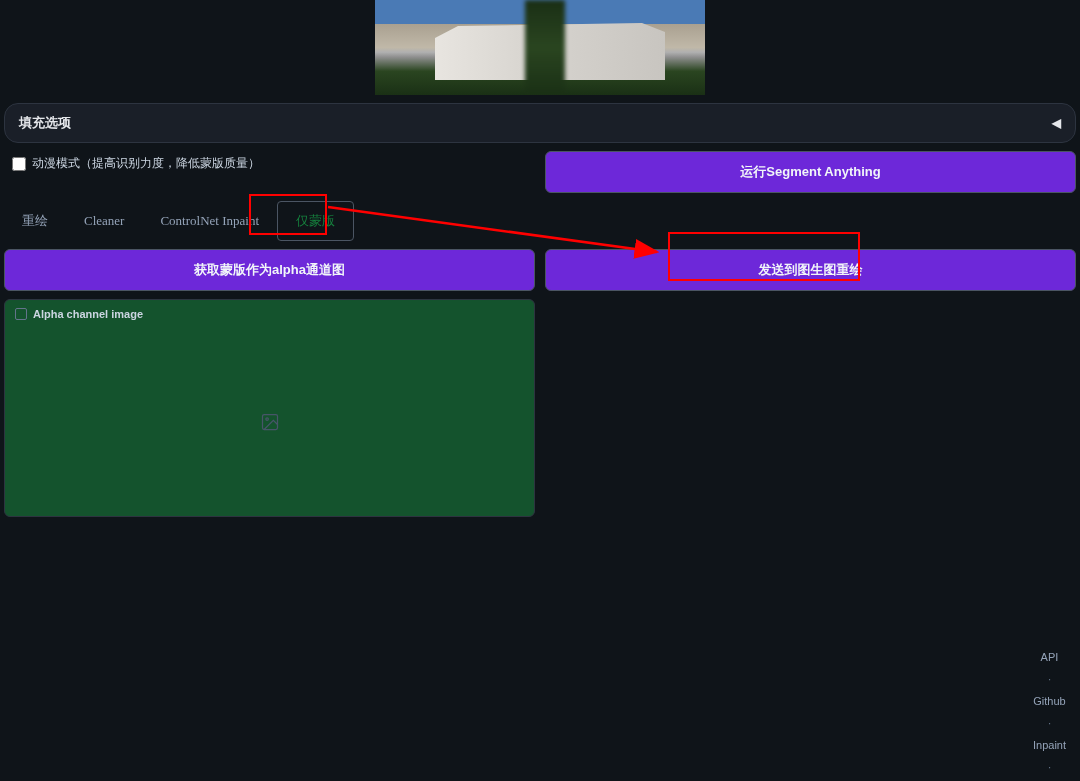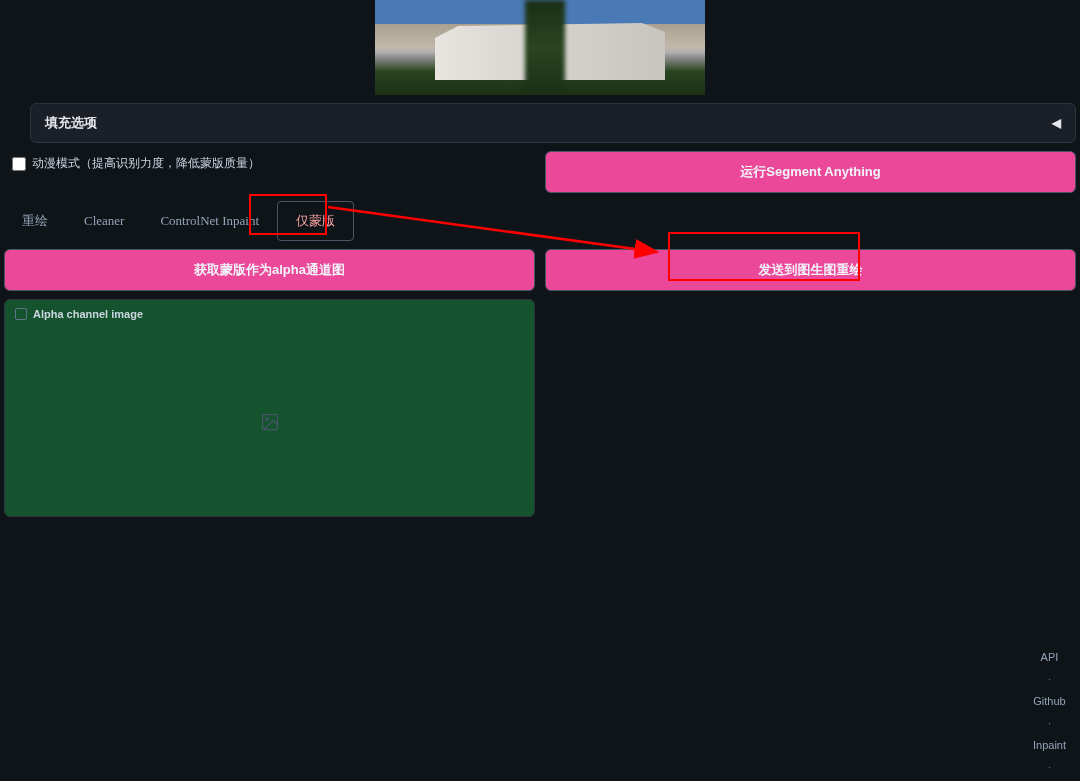--- a/index.html
+++ b/index.html
@@ -44,23 +44,22 @@
       top: 0;
       width: 40px;
       height: 95px;
       background: linear-gradient(180deg, #1a2f15 0%, #2a4520 50%, #1a3015 100%);
       filter: blur(2px);
     }
 
     .panel {
       background: #1a1f28;
       border: 1px solid #2d3440;
-      border-radius: 6px;
+      border-radius: 14px;
       margin-top: 8px;
-      margin-left: 26px;
     }
 
     .fill-options {
       display: flex;
       align-items: center;
       justify-content: space-between;
       padding: 10px 14px;
       font-weight: 600;
     }
     .fill-options .triangle {
@@ -85,21 +84,21 @@
       padding: 4px 8px;
       color: #cbd5e1;
     }
     .checkbox-row input[type="checkbox"] {
       width: 14px;
       height: 14px;
       accent-color: #3b82f6;
     }
 
     .big-btn {
-      background: #ec4899;
+      background: #6d28d9;
       border: 1px solid #4b5563;
       border-radius: 6px;
       padding: 11px;
       text-align: center;
       font-weight: 700;
       font-size: 13px;
       cursor: pointer;
       color: #f1f5f9;
     }
 
@@ -113,21 +112,21 @@
     }
     .tab {
       padding: 10px 18px;
       color: #94a3b8;
       font-size: 13px;
       cursor: pointer;
     }
     .tab.active {
       border: 1px solid #4b5563;
       border-radius: 4px;
-      color: #fca5a5;
+      color: #15803d;
     }
 
     .content-row {
       display: flex;
       gap: 10px;
       margin-top: 8px;
     }
     .content-col {
       flex: 1;
       display: flex;

